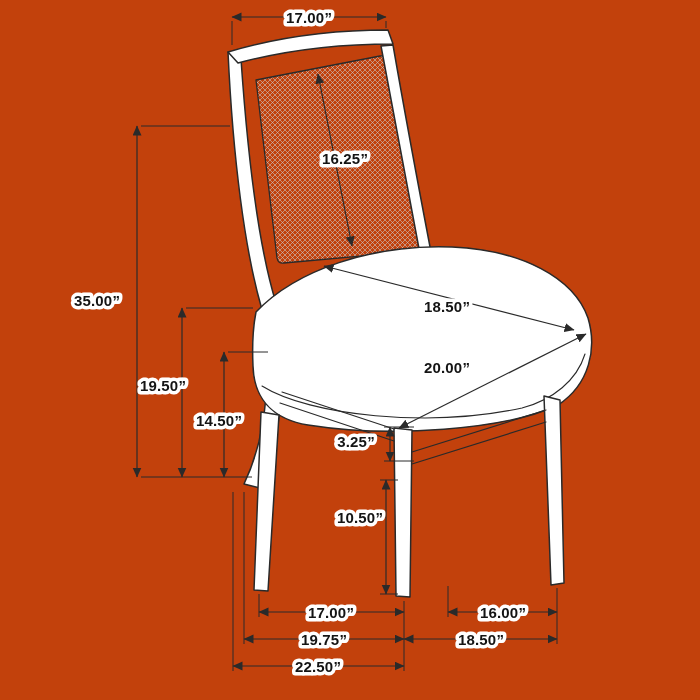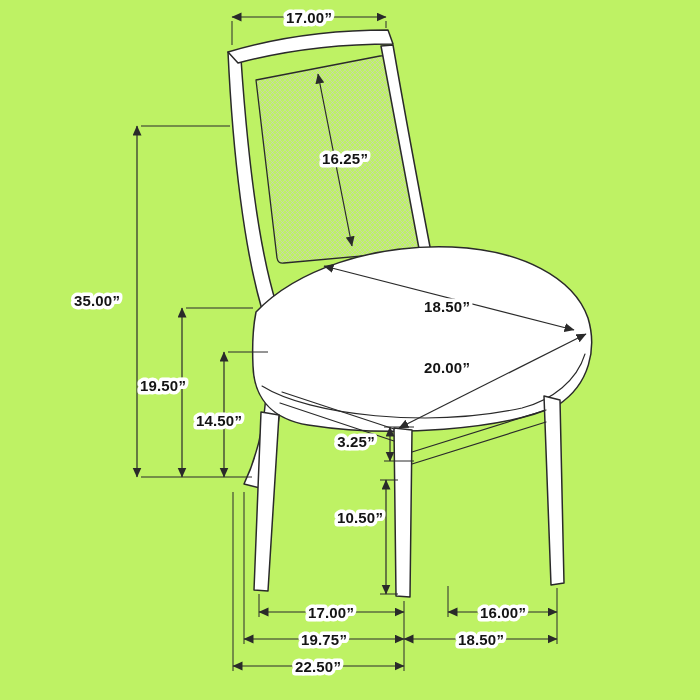--- a/index.html
+++ b/index.html
@@ -1,16 +1,16 @@
 <!DOCTYPE html>
 <html><head>
 <meta charset="utf-8">
 <style>
   html,body{margin:0;padding:0;background:#ffffff;width:700px;height:700px;overflow:hidden}
-  .stage{position:relative;width:700px;height:700px;background:#bef264}
+  .stage{position:relative;width:700px;height:700px;background:#c2410c}
   svg{display:block}
   .dim-label{
     font-family:"Liberation Sans", sans-serif;
     font-size:15px;
     font-weight:700;
     fill:#141414;
     stroke:#ffffff;
     stroke-width:7px;
     paint-order:stroke;
     stroke-linejoin:round;

